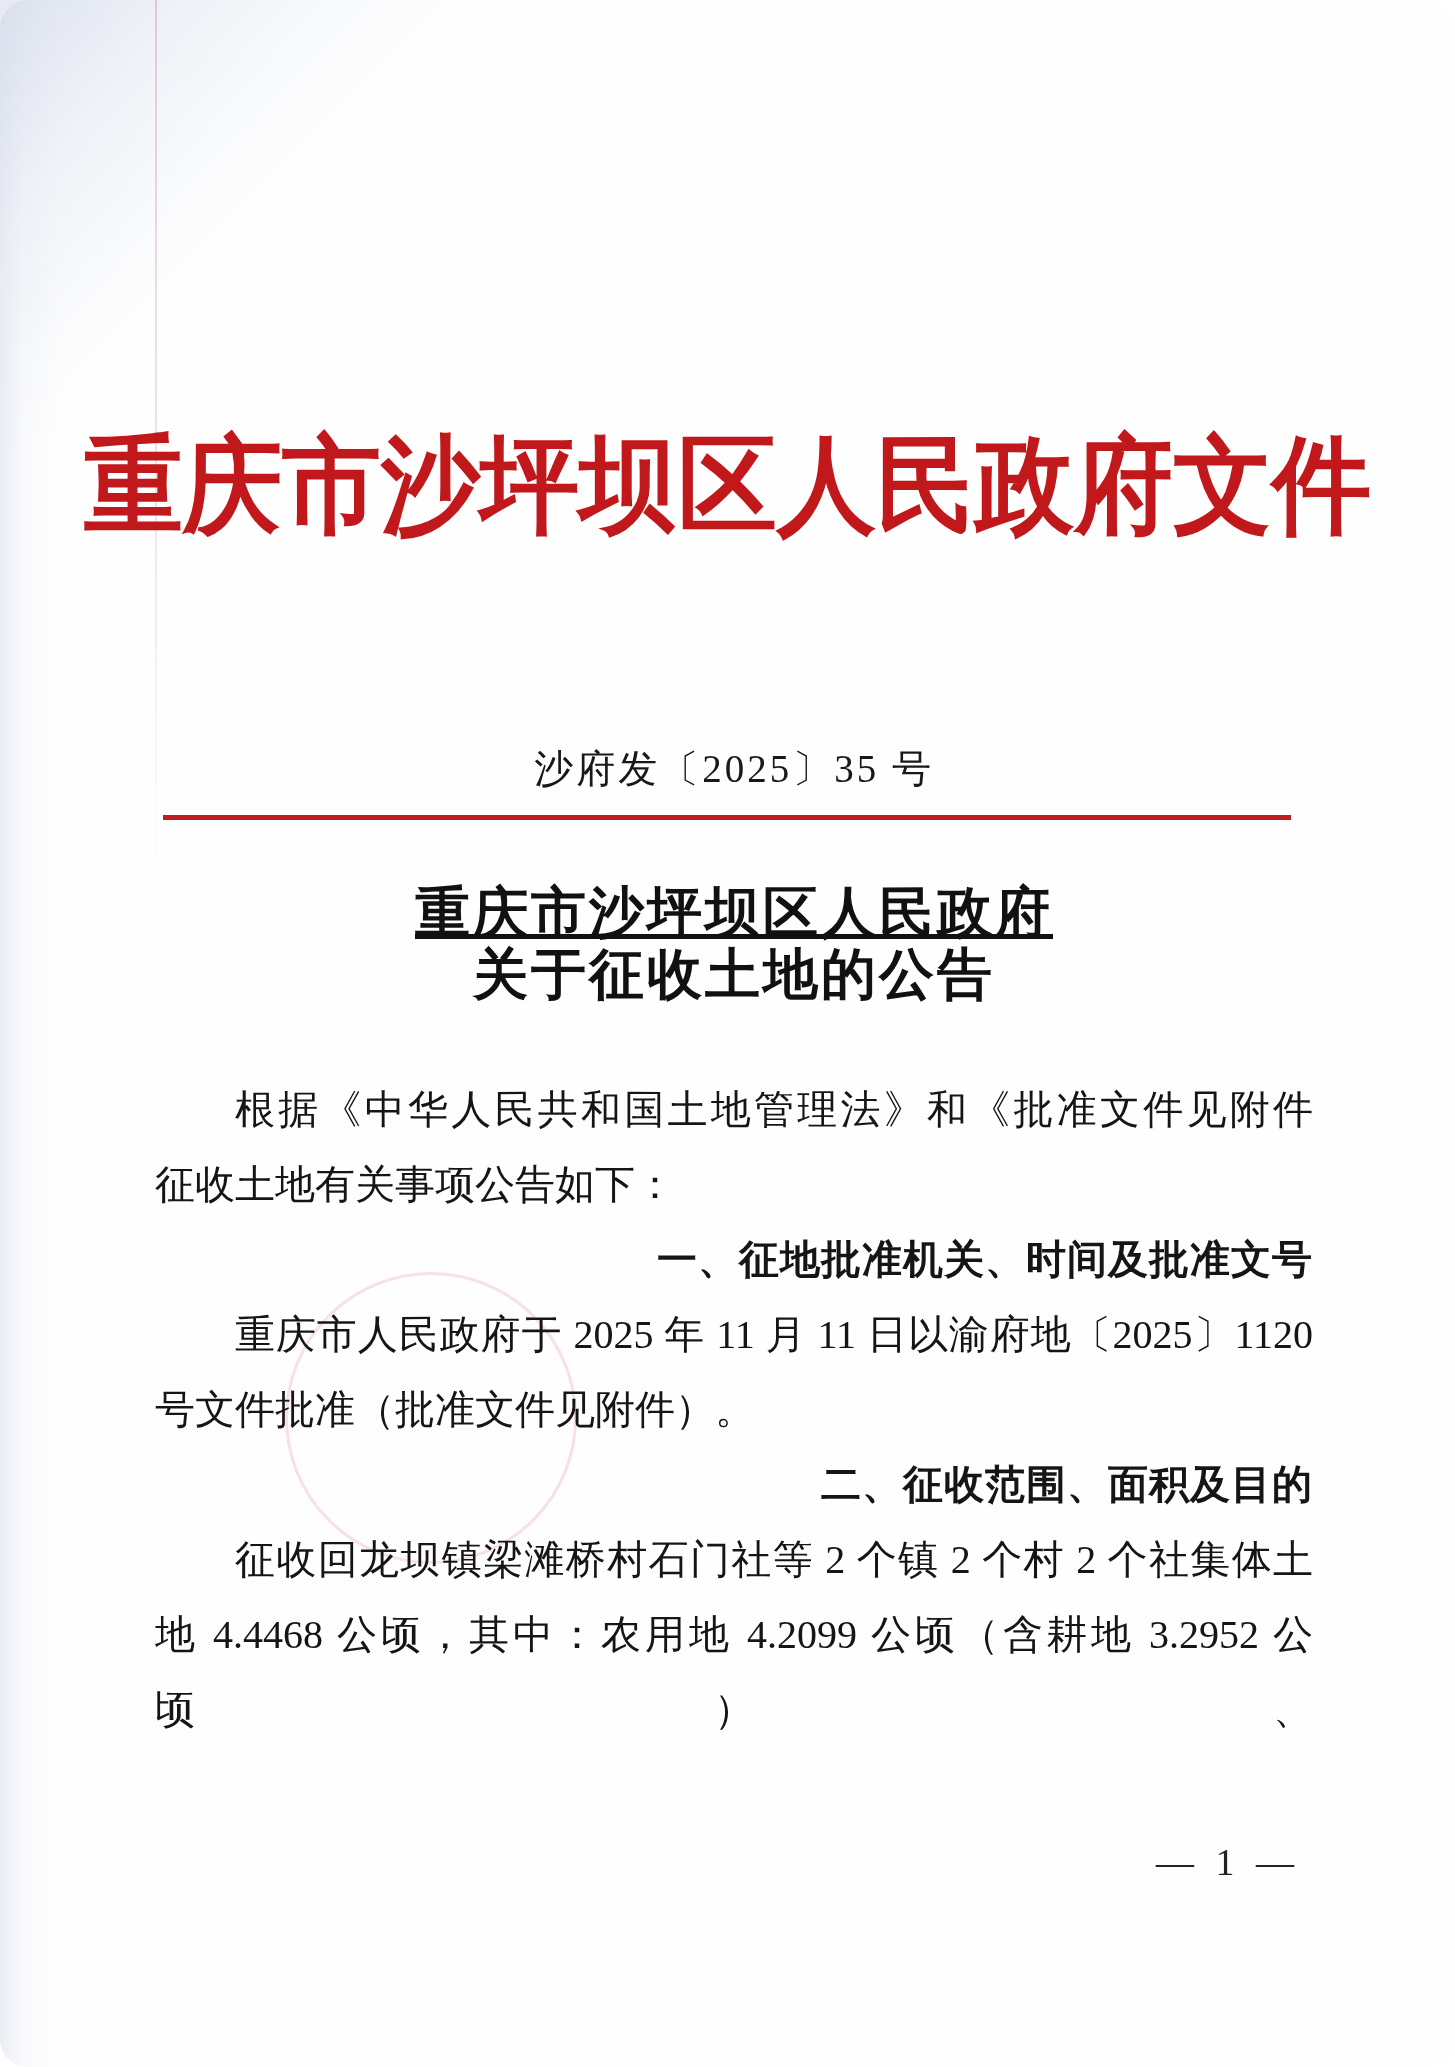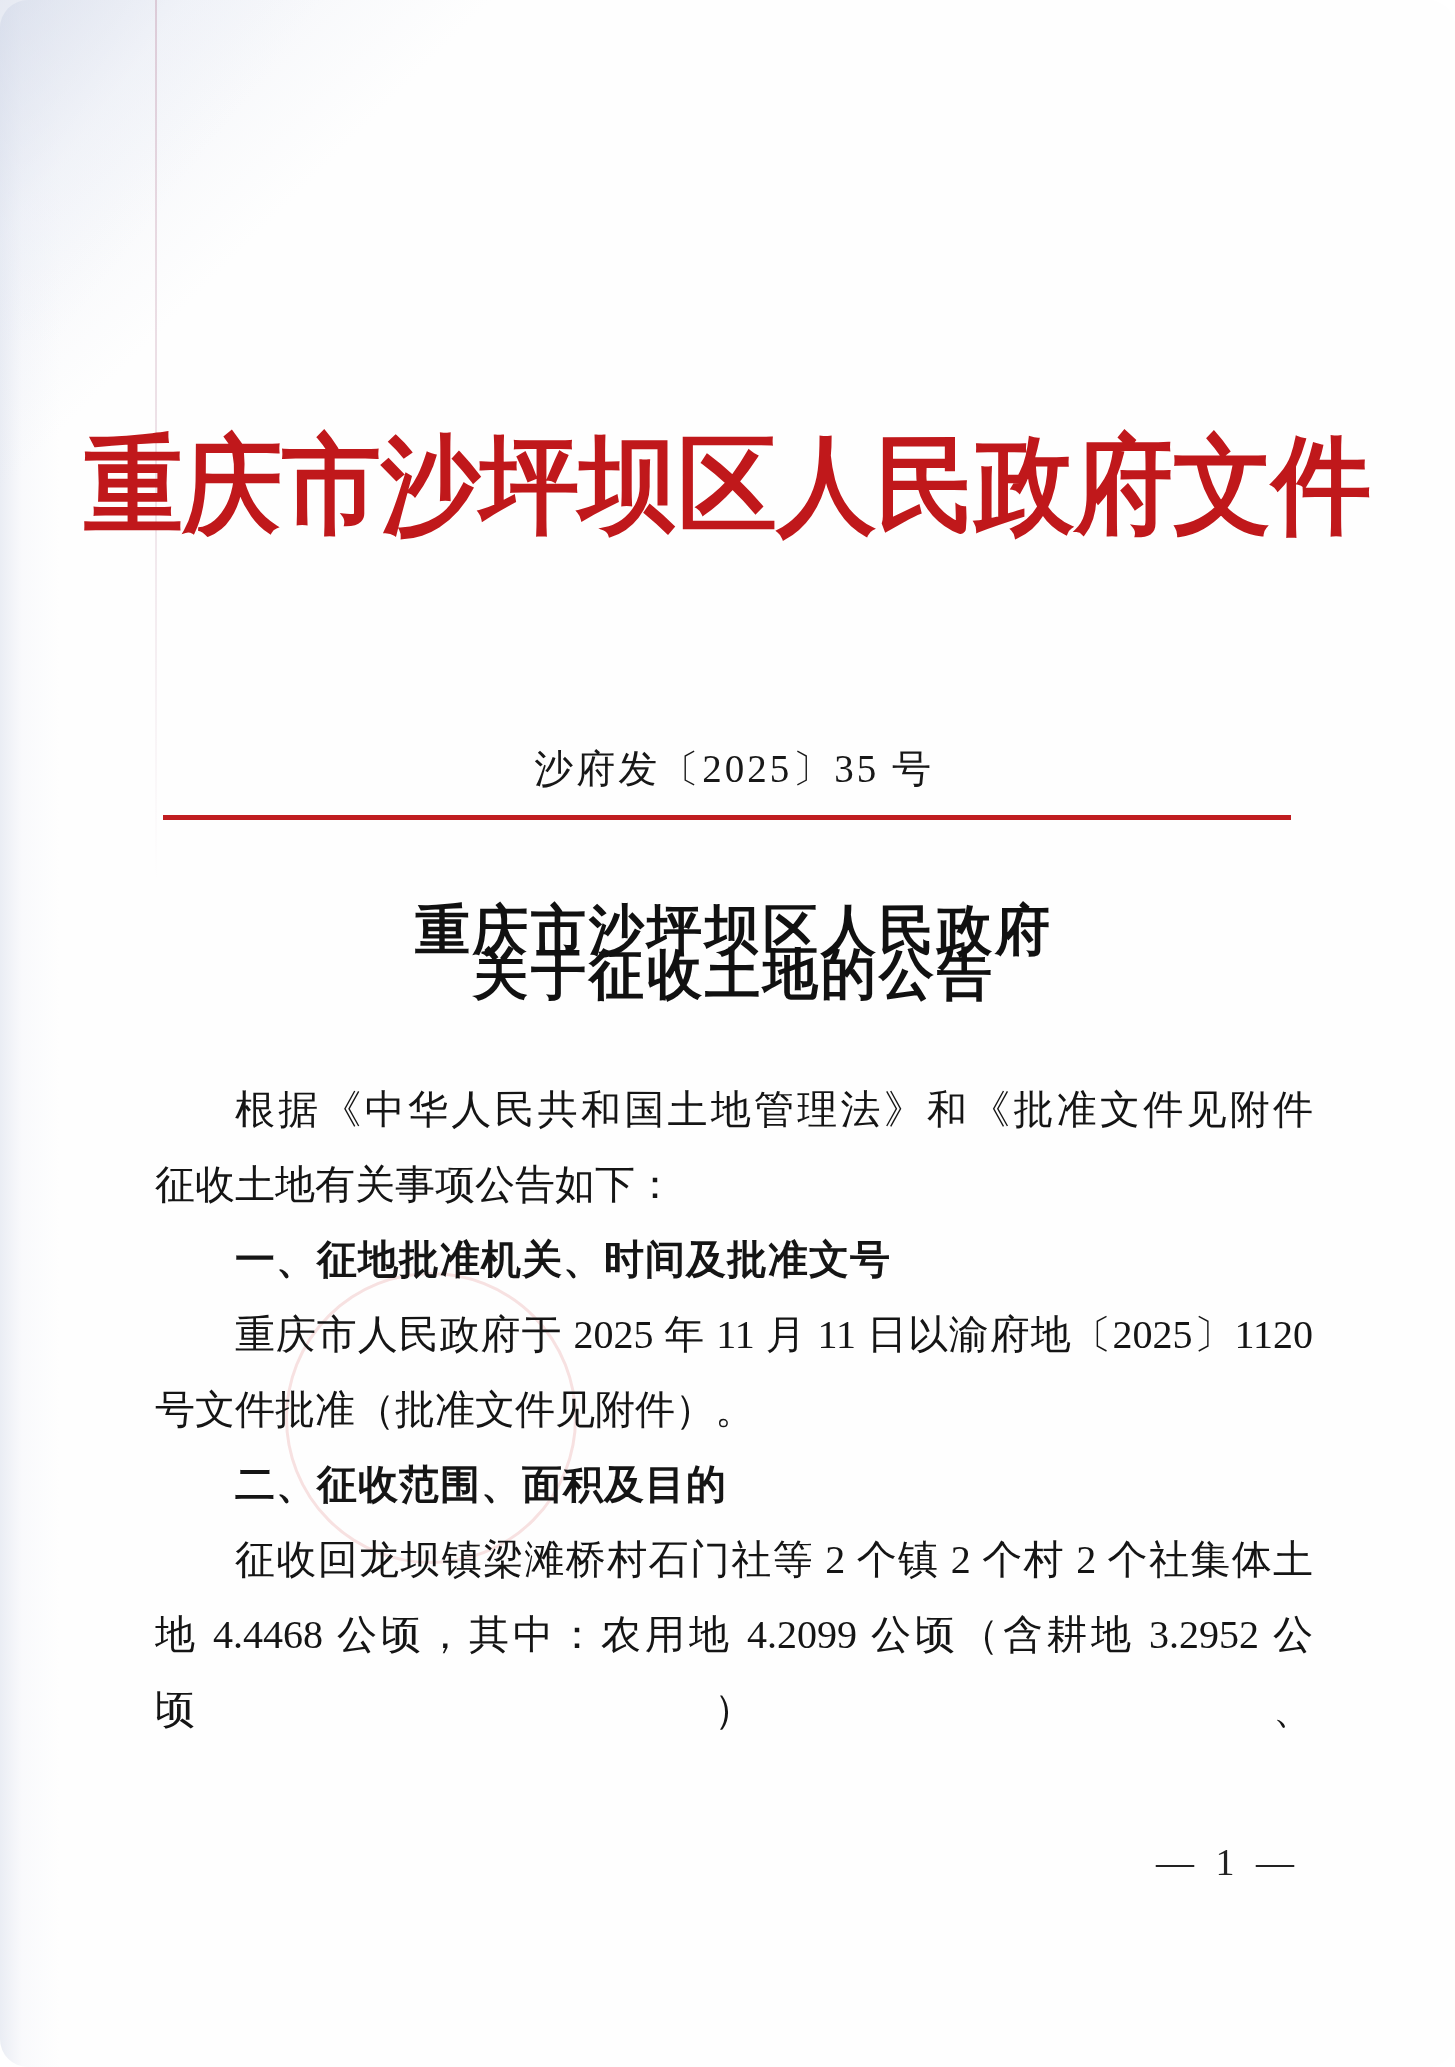--- a/index.html
+++ b/index.html
@@ -67,21 +67,21 @@
   .doc-title { 
     position: absolute;
     left: 155px; width: 1158px;
     text-align: center;
     font-size: 55px;
     font-weight: 700;
     letter-spacing: 3px;
     color: #111;
     white-space: nowrap;
   }
-  .doc-title.t1 { top: 894px; }
+  .doc-title.t1 { top: 876px; text-decoration: underline; }
   .doc-title.t2 { top: 938px; }
   .body-block {
     position: absolute;
     left: 155px; top: 1072px;
     width: 1158px;
     font-size: 40px;
     line-height: 75px;
     color: #151515;
   }
   .ln {
@@ -92,20 +92,21 @@
   .ln.just {
     white-space: normal;
     text-align: justify;
     text-align-last: justify;
   }
   .ln.indent { text-indent: 80px; }
   .ln.head {
     font-family: "Liberation Sans", "DejaVu Sans", sans-serif;
     font-weight: 700;
     letter-spacing: 1px;
+    text-align: right;
   }
   .seal {
     position: absolute;
     left: 285px; top: 1272px;
     width: 292px; height: 292px;
     border: 3px solid rgba(219,110,110,0.20);
     border-radius: 50%;
     pointer-events: none;
   }
   .page-number {

